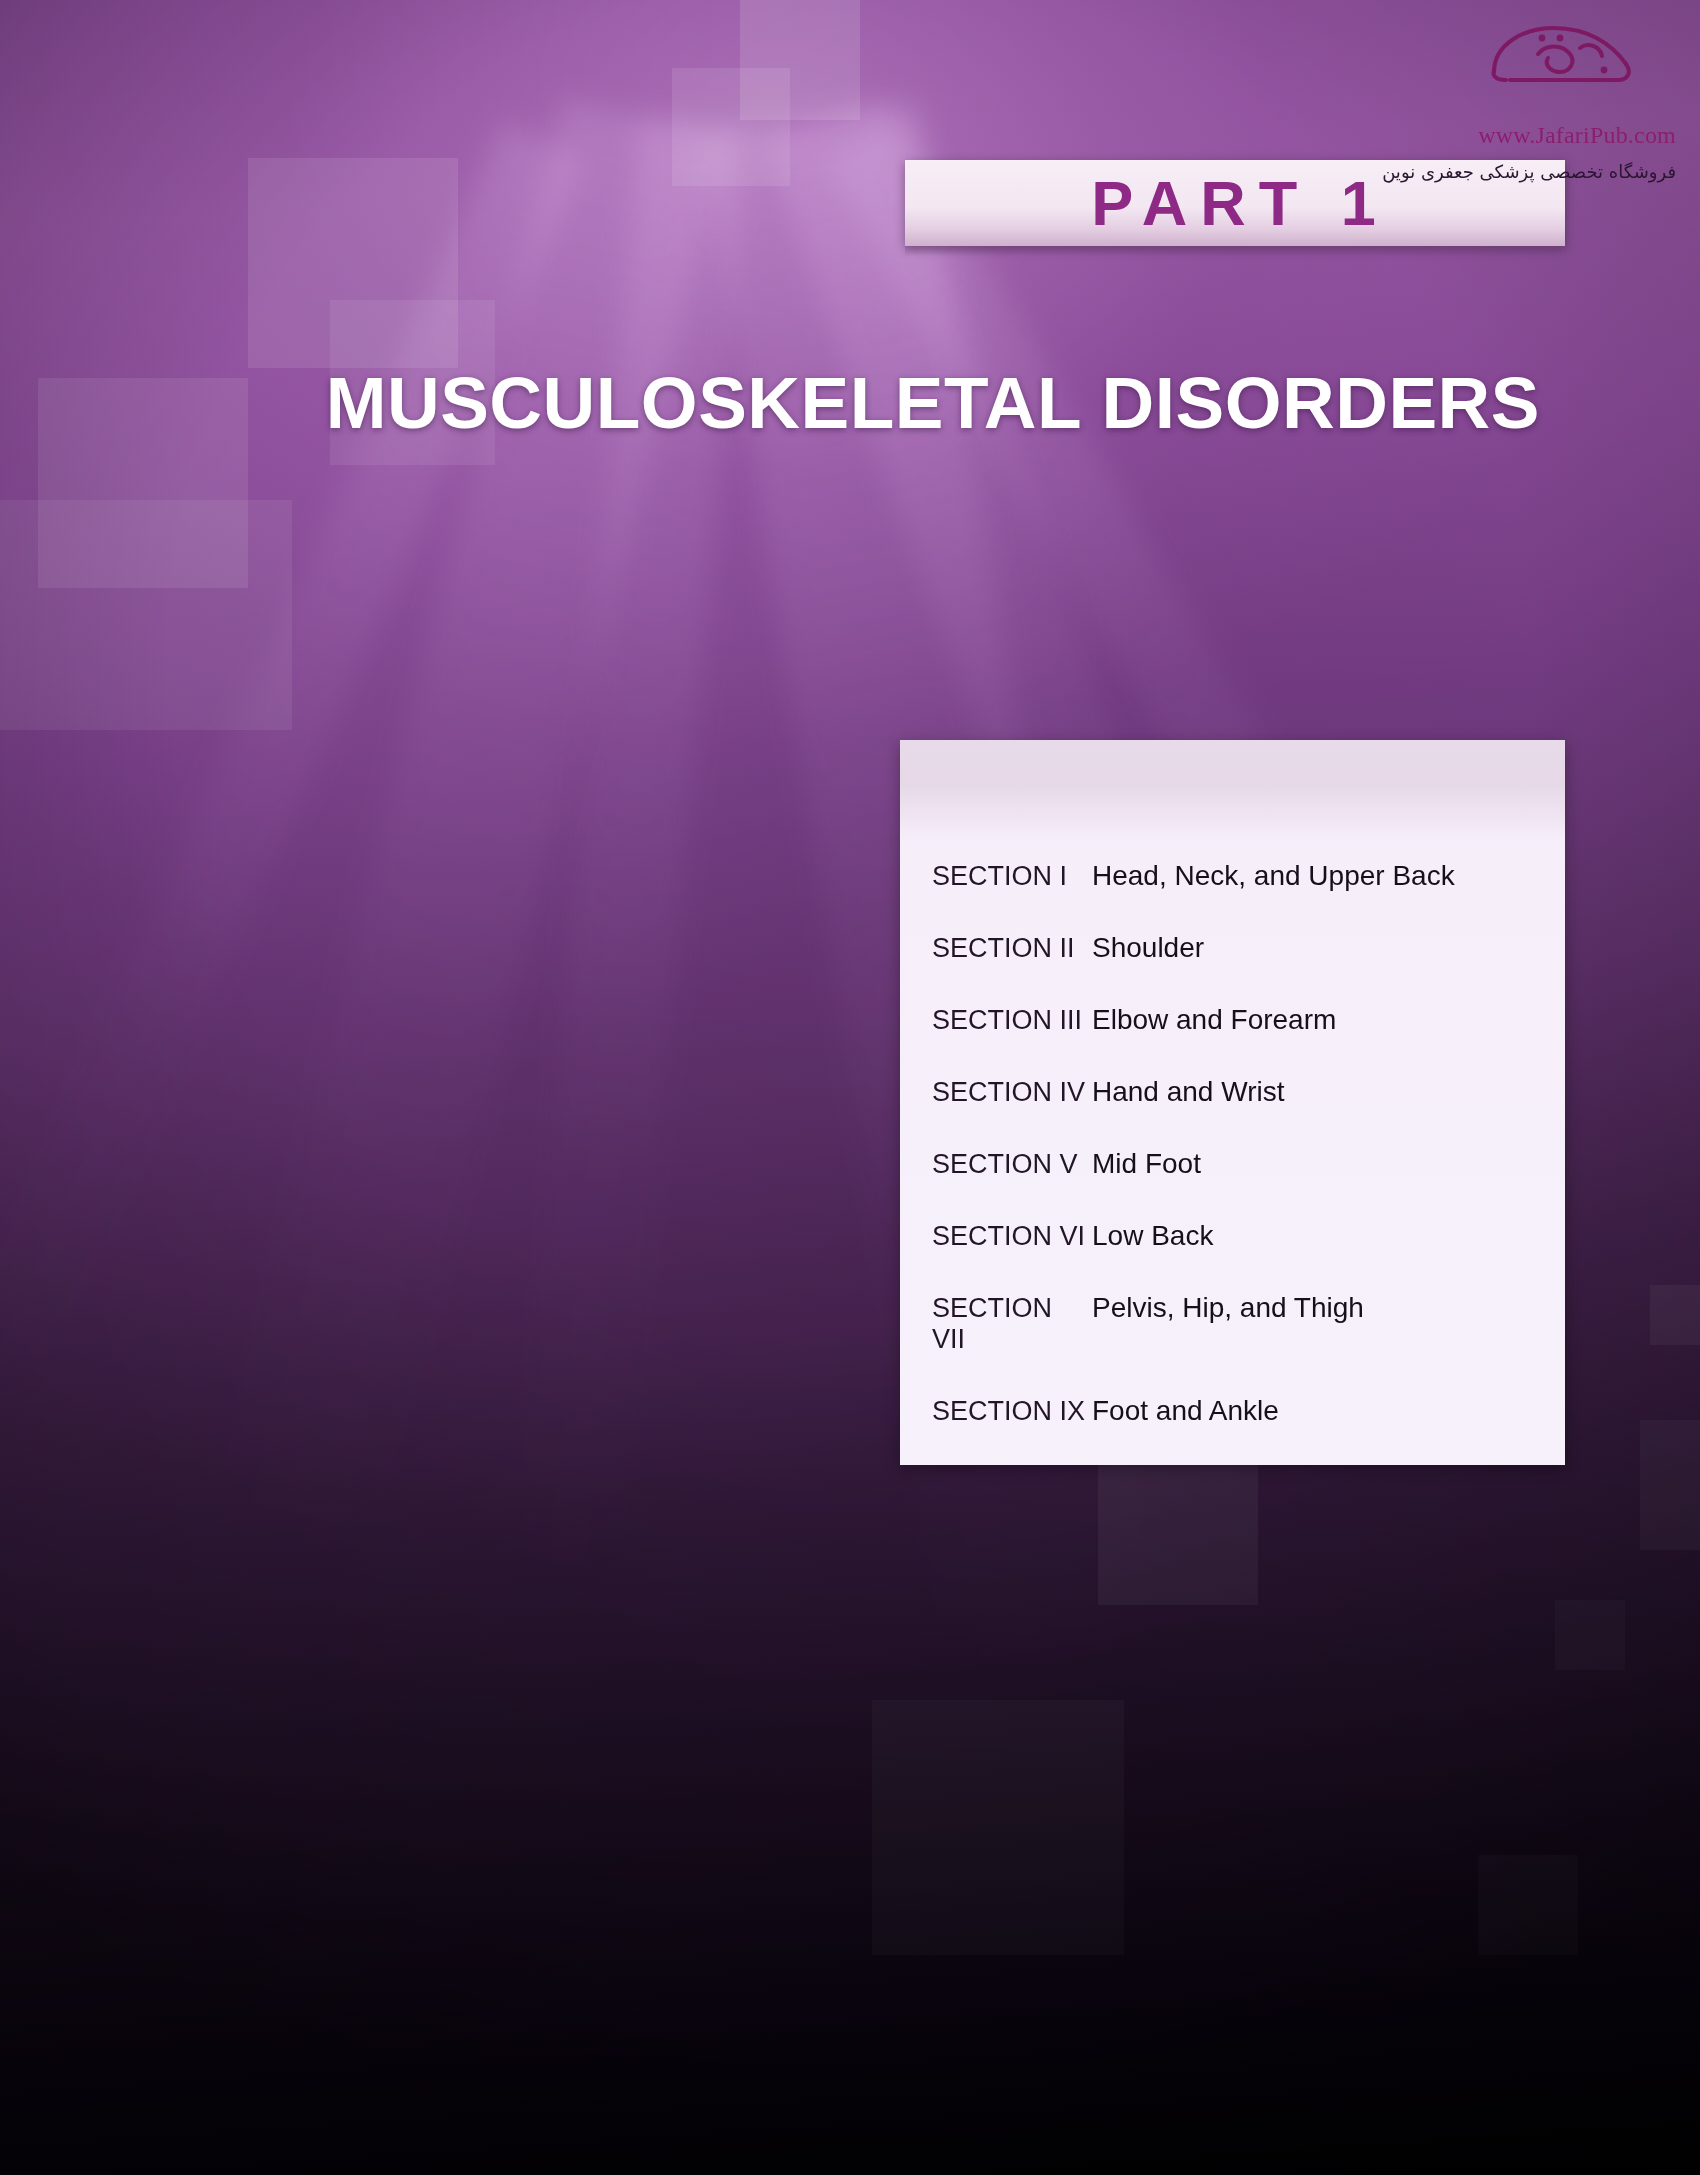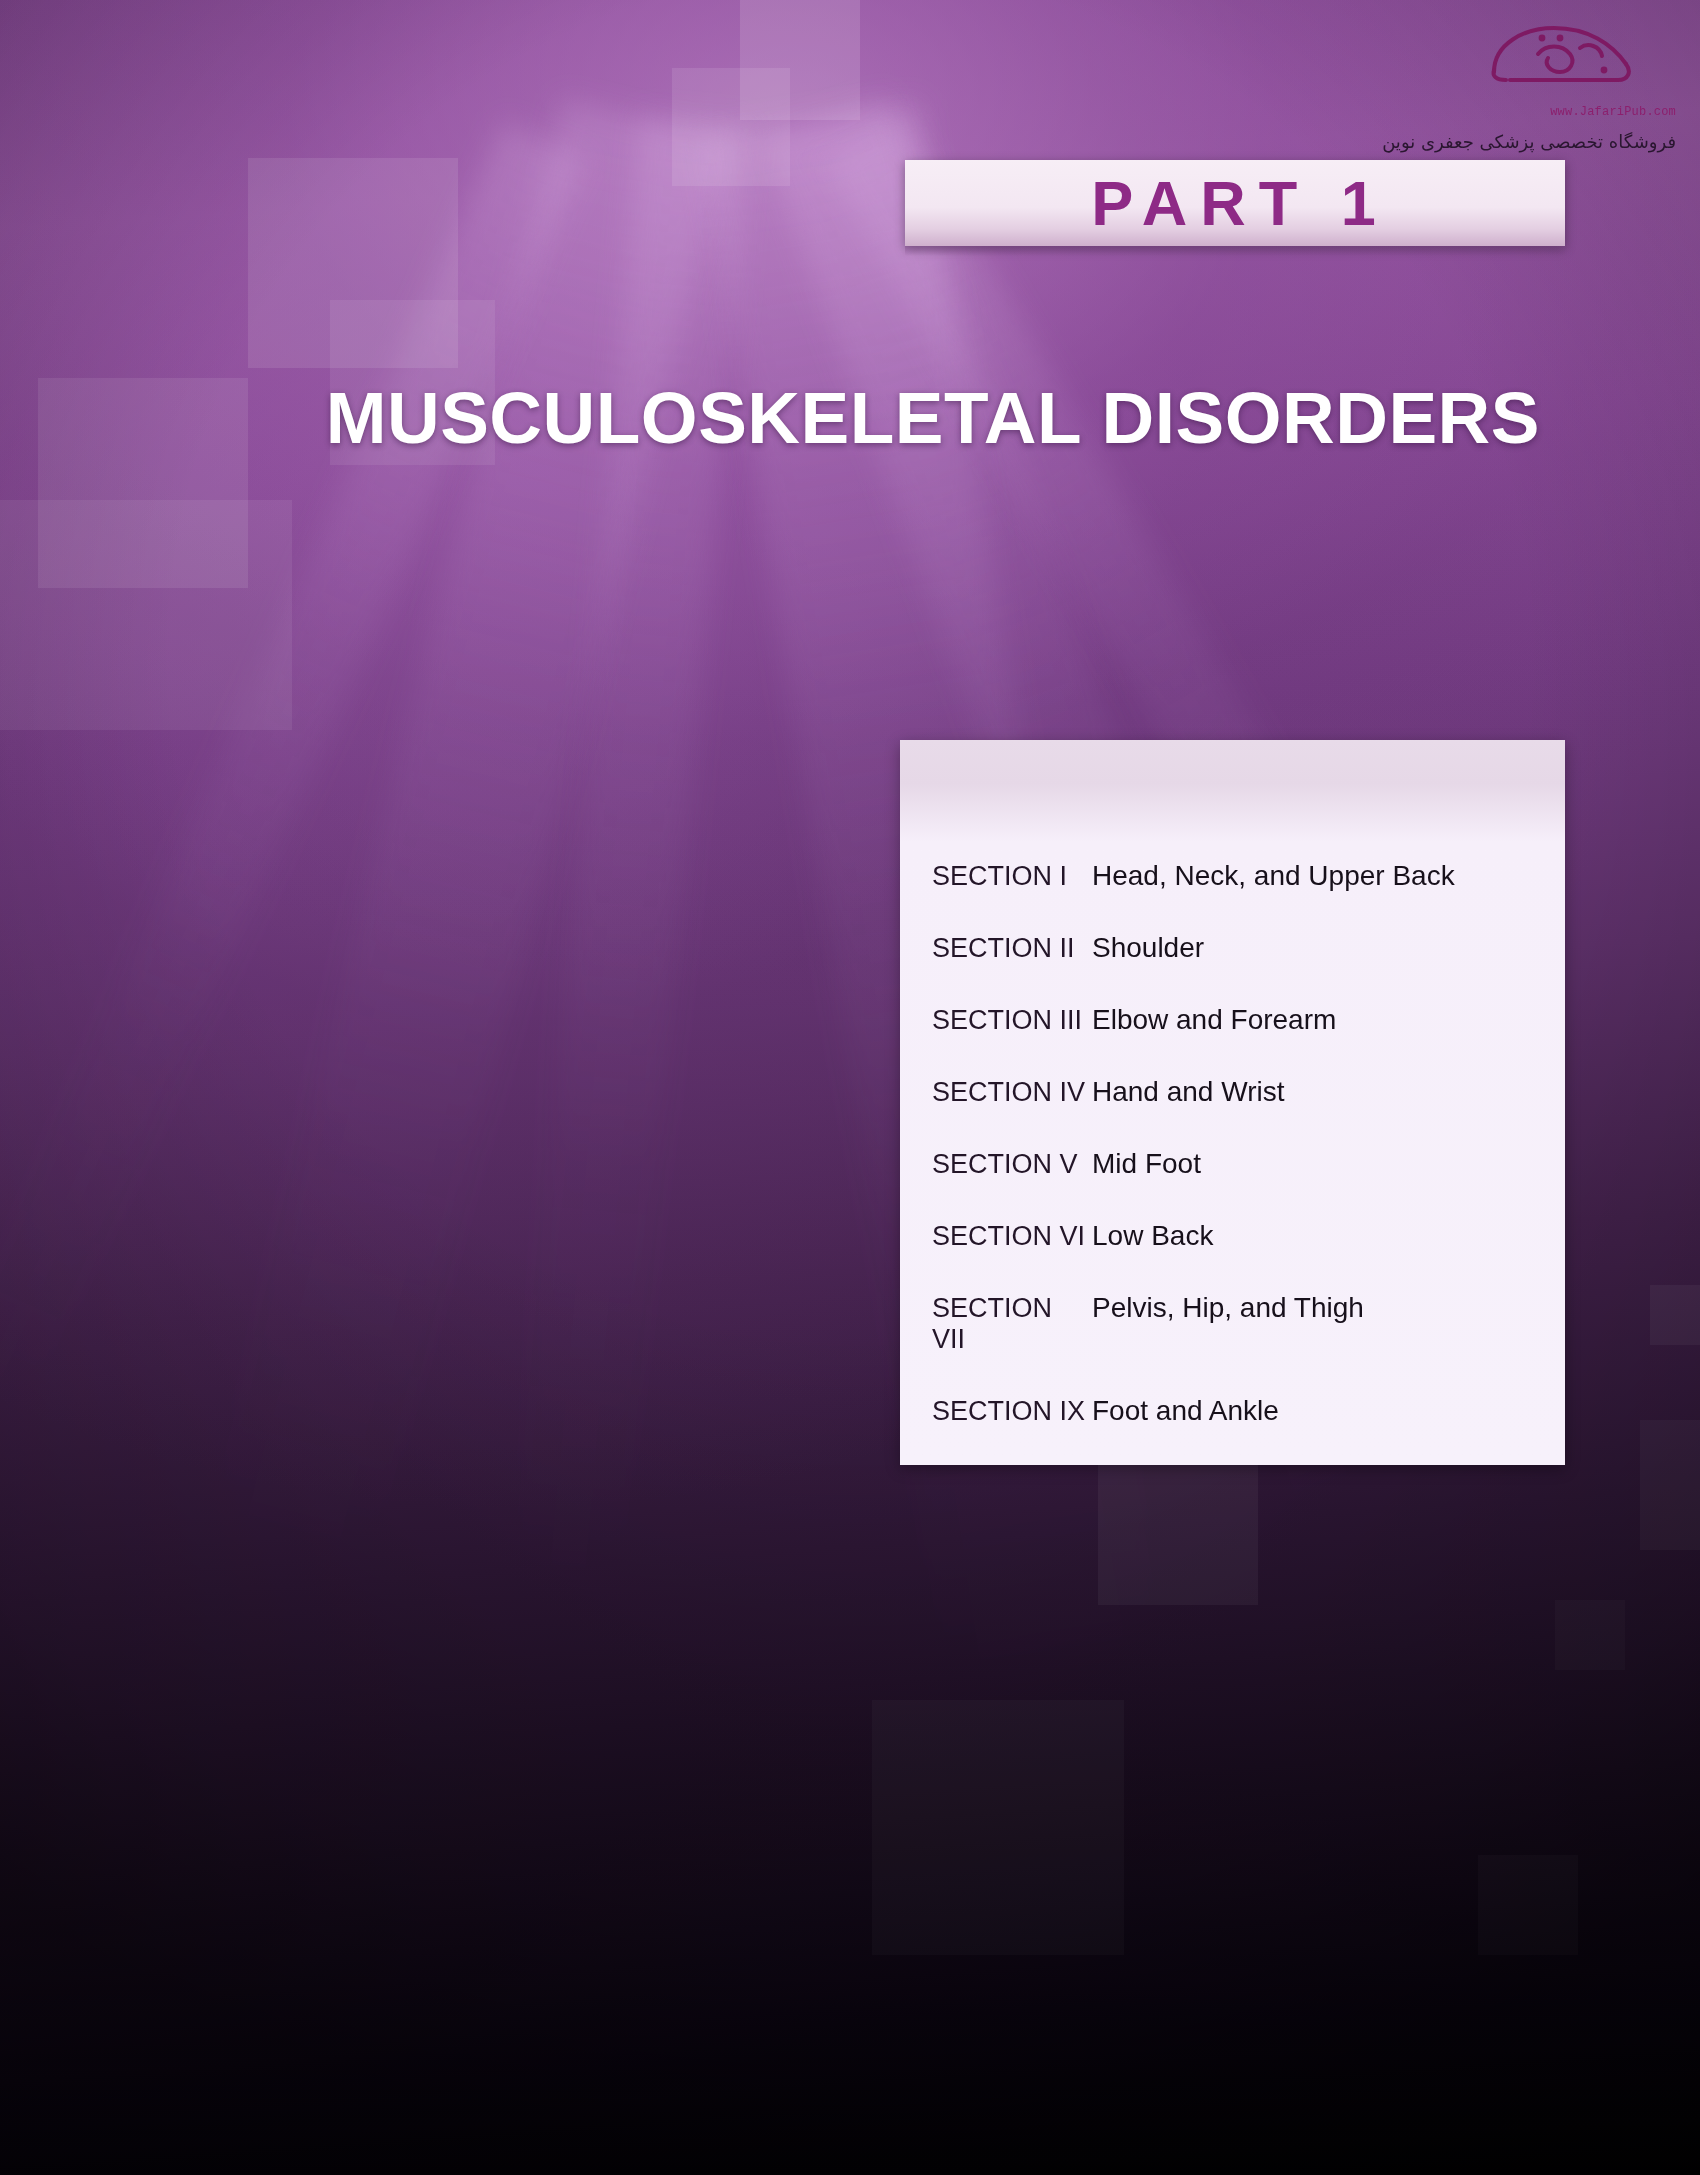--- a/index.html
+++ b/index.html
@@ -61,25 +61,25 @@
     text-align: right;
     z-index: 40;
   }
   #pub-logo .mark {
     display: block;
     margin-left: auto;
     margin-right: 30px;
   }
   #pub-logo .url {
     display: block;
-    margin-top: 2px;
-    font-size: 12px;
+    margin-top: 19px;
+    font-size: 24px;
     color: #8c1f6d;
     letter-spacing: .2px;
-    font-family: Liberation Mono, monospace;
+    font-family: Liberation Serif, serif;
   }
   #pub-logo .fa {
     display: block;
     margin-top: 12px;
     font-size: 18px;
     color: #2a1630;
     direction: rtl;
     font-family: "DejaVu Sans", sans-serif;
   }
 
@@ -111,21 +111,21 @@
     color: #8e2a86;
     font-family: "Liberation Sans", sans-serif;
     white-space: nowrap;
     padding-left: 10px;
   }
 
   
   #part-title {
     position: absolute;
     left: 0;
-    top: 376px;
+    top: 361px;
     width: 1540px;
     text-align: right;
     z-index: 30;
     color: #ffffff;
     font-size: 73px;
     font-weight: bold;
     letter-spacing: 0.5px;
     font-family: "Liberation Sans", sans-serif;
     text-shadow: 0 2px 6px rgba(40,10,50,0.45);
   }

